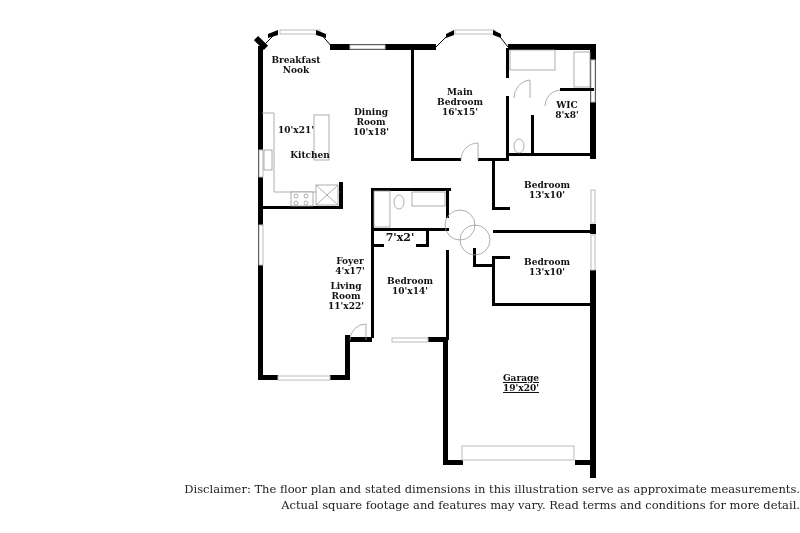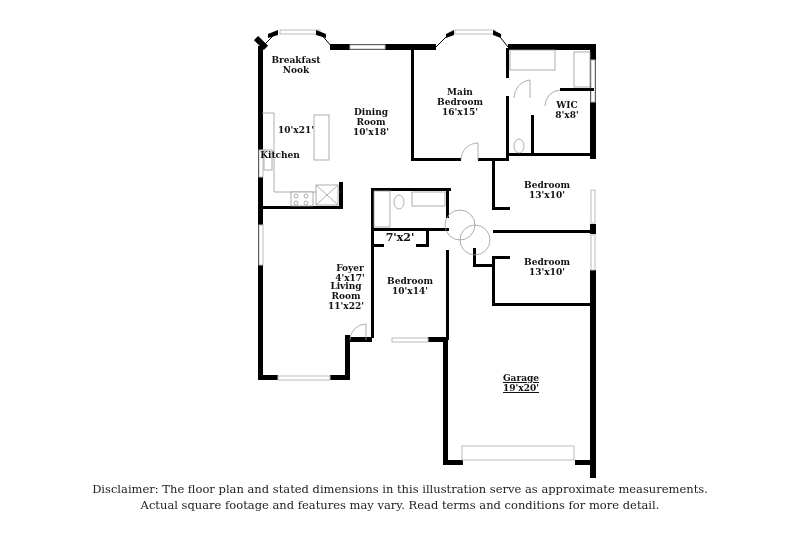--- a/index.html
+++ b/index.html
@@ -6,21 +6,21 @@
   body { width: 800px; height: 533px; position: relative; overflow: hidden; font-family: "DejaVu Serif", serif; }
   #plan { position: absolute; left: 0; top: 0; width: 800px; height: 533px; }
   .wall { fill: #000; }
   .thin { stroke: #000; stroke-width: 1; fill: none; }
   .win { fill: #fff; stroke: #bbb; stroke-width: 1; }
   .fx { fill: #fff; stroke: #999; stroke-width: 0.8; }
   .door { fill: none; stroke: #999; stroke-width: 0.8; }
   .lbl { position: absolute; font-family: "DejaVu Serif", serif; font-weight: bold; font-size: 9px; line-height: 10px; text-align: center; color: #111; white-space: nowrap; transform: translateX(-50%); }
   .lbl span { display: block; }
   .lbl.small { font-size: 11px; }
-  #disclaimer { position: absolute; left: 0; width: 800px; top: 481px; text-align: center; font-family: "DejaVu Serif", serif; font-size: 11.5px; line-height: 16px; color: #222; }
+  #disclaimer { position: absolute; left: 0; width: 800px; top: 481px; text-align: right; font-family: "DejaVu Serif", serif; font-size: 11.5px; line-height: 16px; color: #222; }
   #disclaimer span { display: block; }
 </style>
 </head>
 <body>
 
 <svg id="plan" viewBox="0 0 800 533" xmlns="http://www.w3.org/2000/svg">
 
   <g>
 
     <rect class="wall" x="258" y="46" width="5" height="166"></rect>
@@ -138,21 +138,21 @@
   </g>
 </svg>
 
 <div class="lbl" style="left:296px; top:55px;">
   <span>Breakfast</span>
   <span>Nook</span>
 </div>
 <div class="lbl" style="left:296px; top:125px;">
   <span>10'x21'</span>
 </div>
-<div class="lbl" style="left:280px; top:150px;text-align:center;">
+<div class="lbl" style="left:310px; top:150px;text-align:center;">
   <span>Kitchen</span>
 </div>
 <div class="lbl" style="left:371px; top:96px;margin-top:11px;">
   <span>Dining</span>
   <span>Room</span>
   <span>10'x18'</span>
 </div>
 <div class="lbl" style="left:460px; top:87px;">
   <span>Main</span>
   <span>Bedroom</span>
@@ -166,21 +166,21 @@
   <span>Bedroom</span>
   <span>13'x10'</span>
 </div>
 <div class="lbl" style="left:547px; top:257px;">
   <span>Bedroom</span>
   <span>13'x10'</span>
 </div>
 <div class="lbl small" style="left:400px; top:233px;">
   <span>7'x2'</span>
 </div>
-<div class="lbl" style="left:350px; top:263px;">
+<div class="lbl" style="left:350px; top:256px;">
   <span>Foyer</span>
   <span>4'x17'</span>
 </div>
 <div class="lbl" style="left:305px; top:281px;margin-left:41px;">
   <span>Living</span>
   <span>Room</span>
   <span>11'x22'</span>
 </div>
 <div class="lbl" style="left:410px; top:276px;">
   <span>Bedroom</span>

